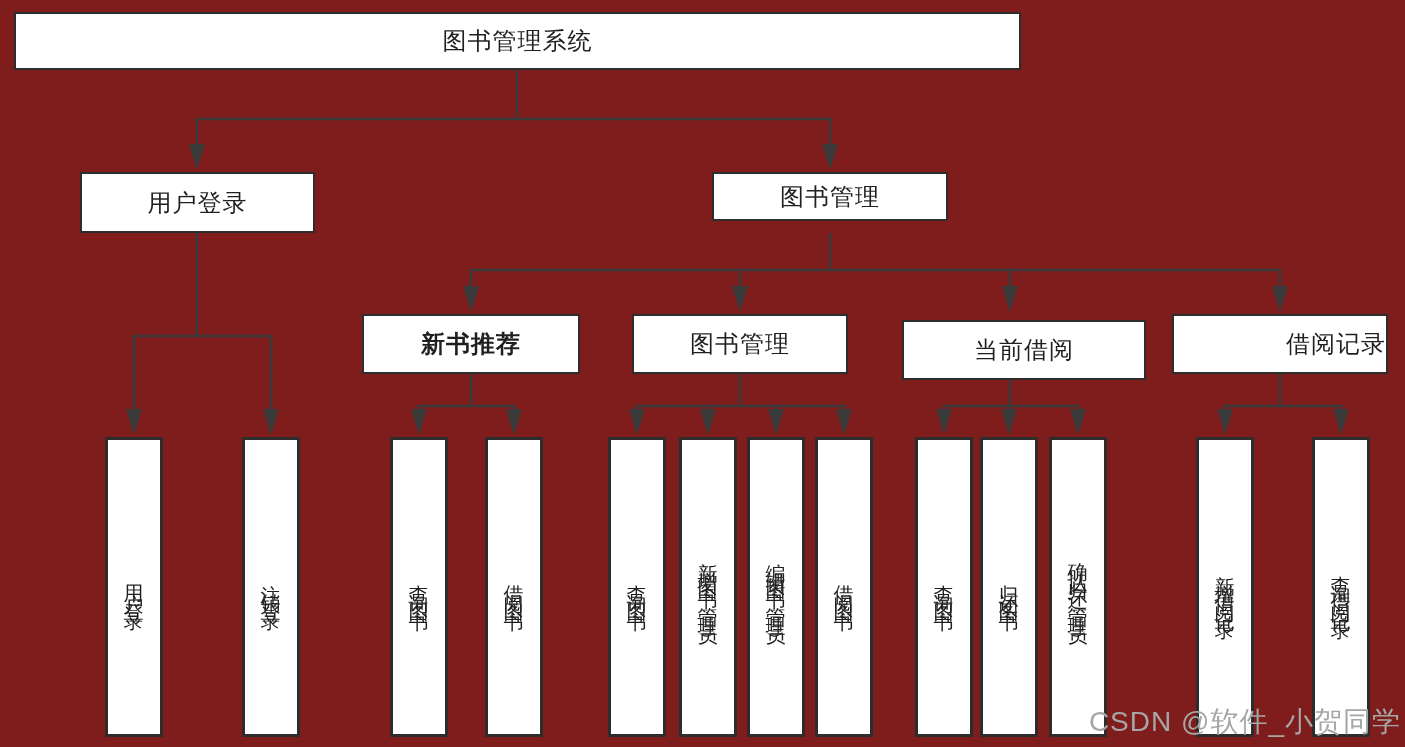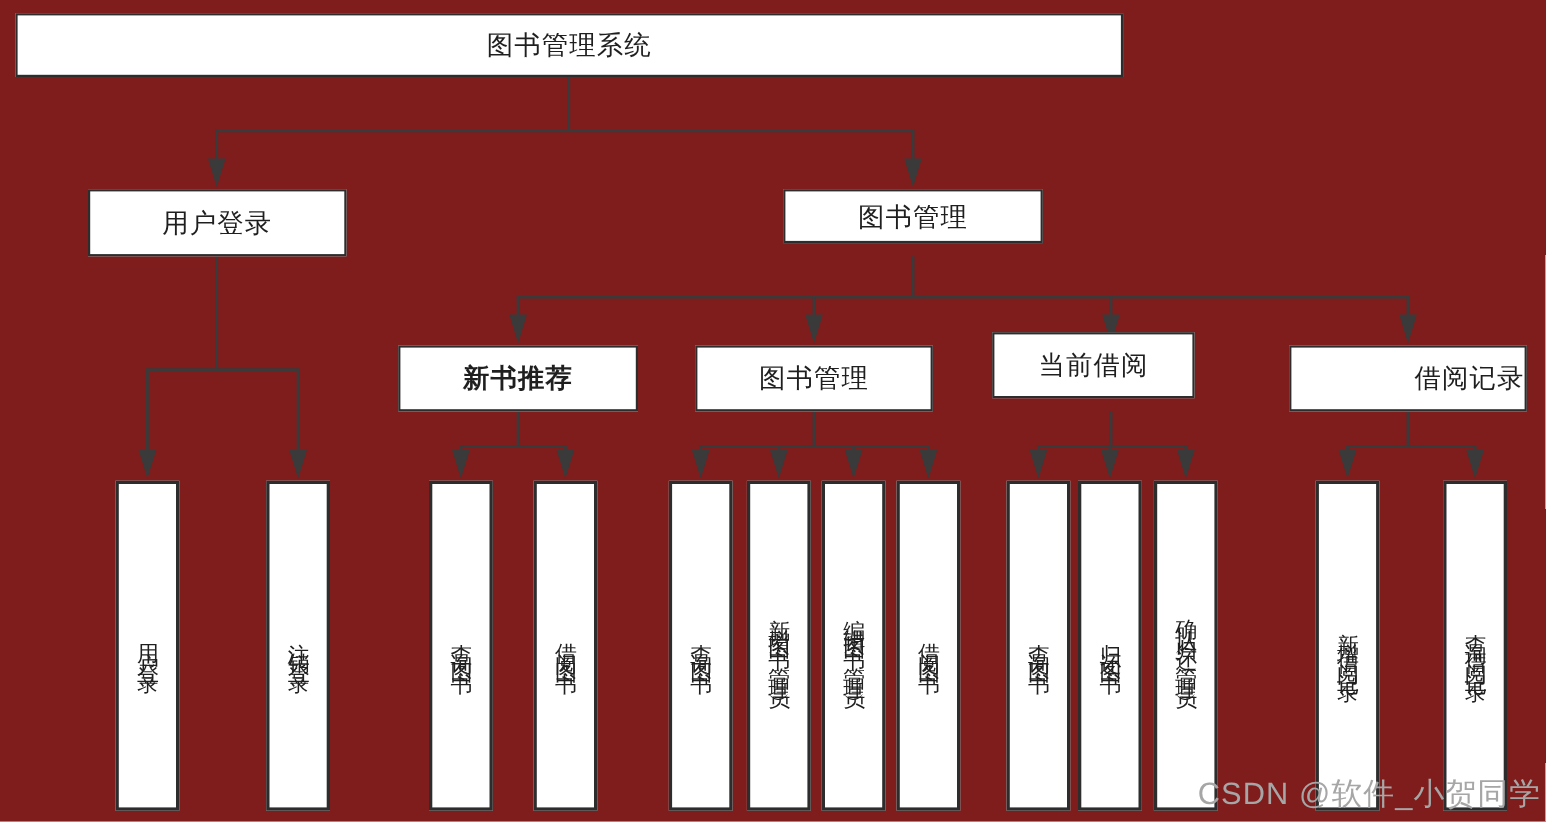--- a/index.html
+++ b/index.html
@@ -144,21 +144,21 @@
   <div class="node hnode" style="left:712px; top:172px; width:236px; height:49px;">
     <span>图书管理</span>
   </div>
 
   <div class="node hnode" style="left:362px; top:314px; width:218px; height:60px;font-weight:bold;">
     <span>新书推荐</span>
   </div>
   <div class="node hnode" style="left:632px; top:314px; width:216px; height:60px;">
     <span>图书管理</span>
   </div>
-  <div class="node hnode" style="left:902px; top:302px; width:184px; height:60px;">
+  <div class="node hnode" style="left:902px; top:320px; width:244px; height:60px;">
     <span>当前借阅</span>
   </div>
   <div class="node hnode" style="left:1172px; top:314px; width:216px; height:60px;justify-content:flex-end;">
     <span>借阅记录</span>
   </div>
 
   <div class="node leaf" style="left:105px; top:437px; width:58px; height:300px;">
     <span class="vtext">用户登录</span>
   </div>
   <div class="node leaf" style="left:242px; top:437px; width:58px; height:300px;">

